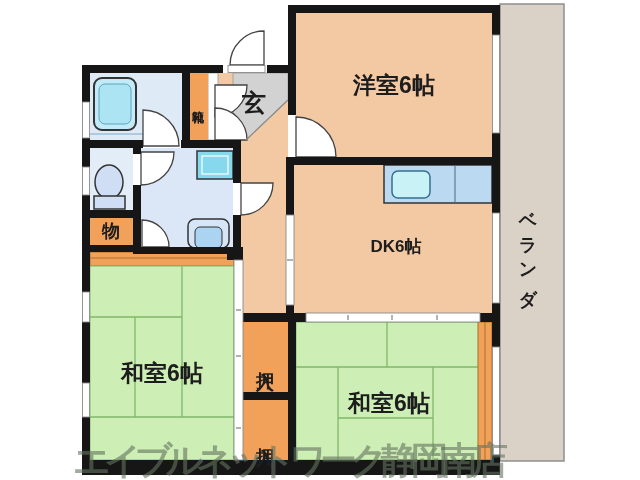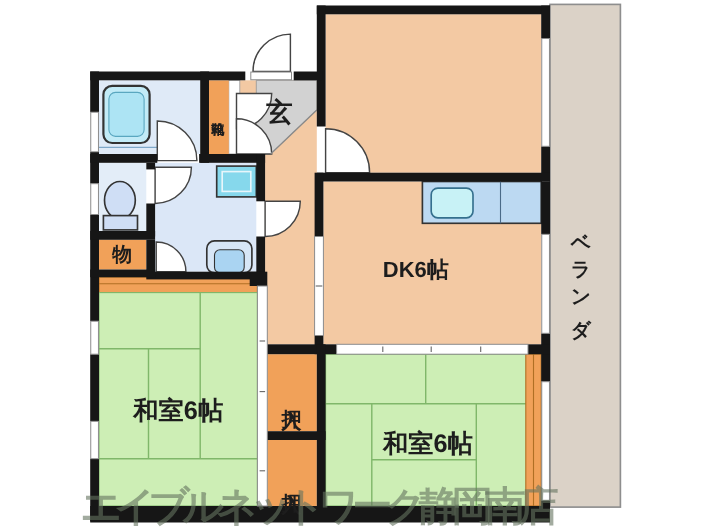--- a/index.html
+++ b/index.html
@@ -155,21 +155,22 @@
     <line x1="348" y1="315" x2="348" y2="320"></line>
     <line x1="392" y1="315" x2="392" y2="320"></line>
     <line x1="437" y1="315" x2="437" y2="320"></line>
     <line x1="236" y1="310" x2="241" y2="310"></line>
     <line x1="236" y1="356" x2="241" y2="356"></line>
     <line x1="236" y1="428" x2="241" y2="428"></line>
     <line x1="287" y1="260" x2="293" y2="260"></line>
   </g>
 </svg>
 
-  <div class="lbl" style="left:378px;top:246px;font-size:20px;">DK6帖</div>
+  <div class="lbl" style="left:394px;top:85px;font-size:23px;">洋室6帖</div>
+  <div class="lbl" style="left:396px;top:246px;font-size:17px;">DK6帖</div>
   <div class="lbl" style="left:162px;top:373px;font-size:23px;">和室6帖</div>
   <div class="lbl" style="left:389px;top:403px;font-size:23px;">和室6帖</div>
   <div class="lbl v" style="left:265px;top:358px;font-size:18px;">押入</div>
   <div class="lbl v" style="left:265px;top:434px;font-size:18px;">押入</div>
   <div class="lbl" style="left:111px;top:231px;font-size:18px;">物</div>
   <div class="lbl" style="left:254px;top:103px;font-size:24px;">玄</div>
   <div class="lbl v" style="left:198px;top:102px;font-size:12px;font-weight:bold;">靴箱</div>
   <div class="lbl v" style="left:528px;top:250px;font-size:18px;letter-spacing:5px;">ベランダ</div>
   <div id="watermark">エイブルネットワーク静岡南店</div>
 </div>

